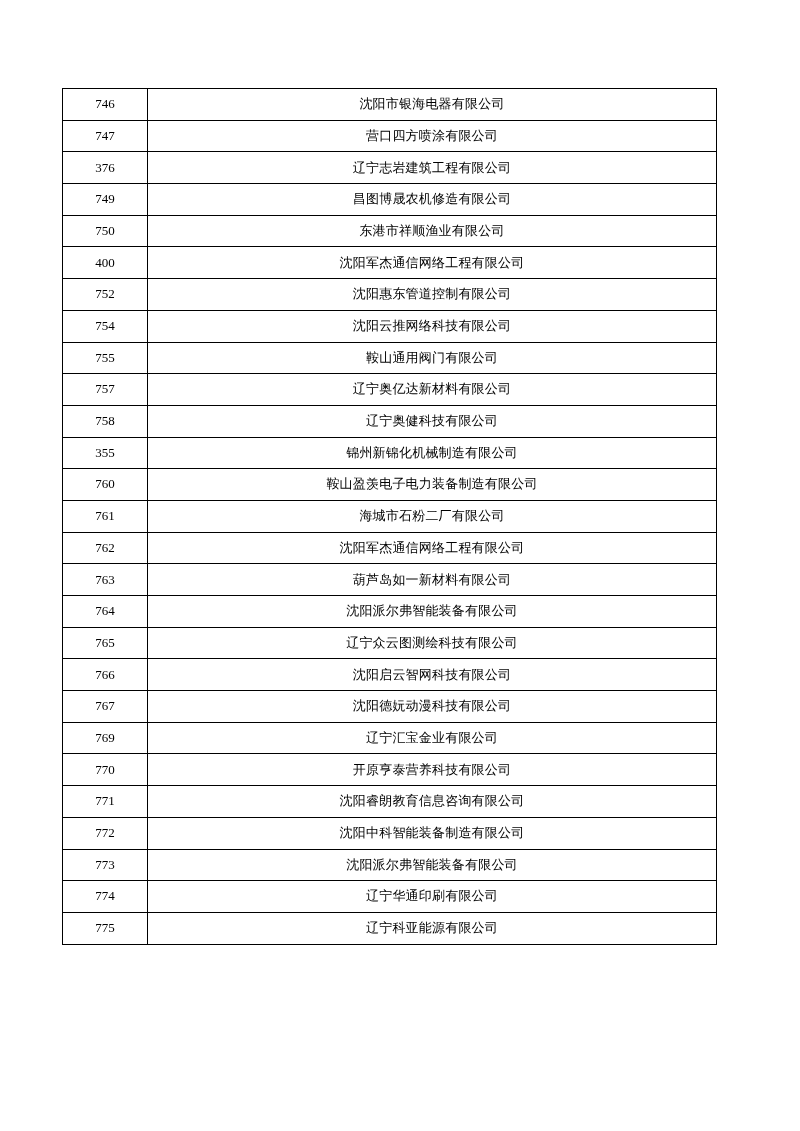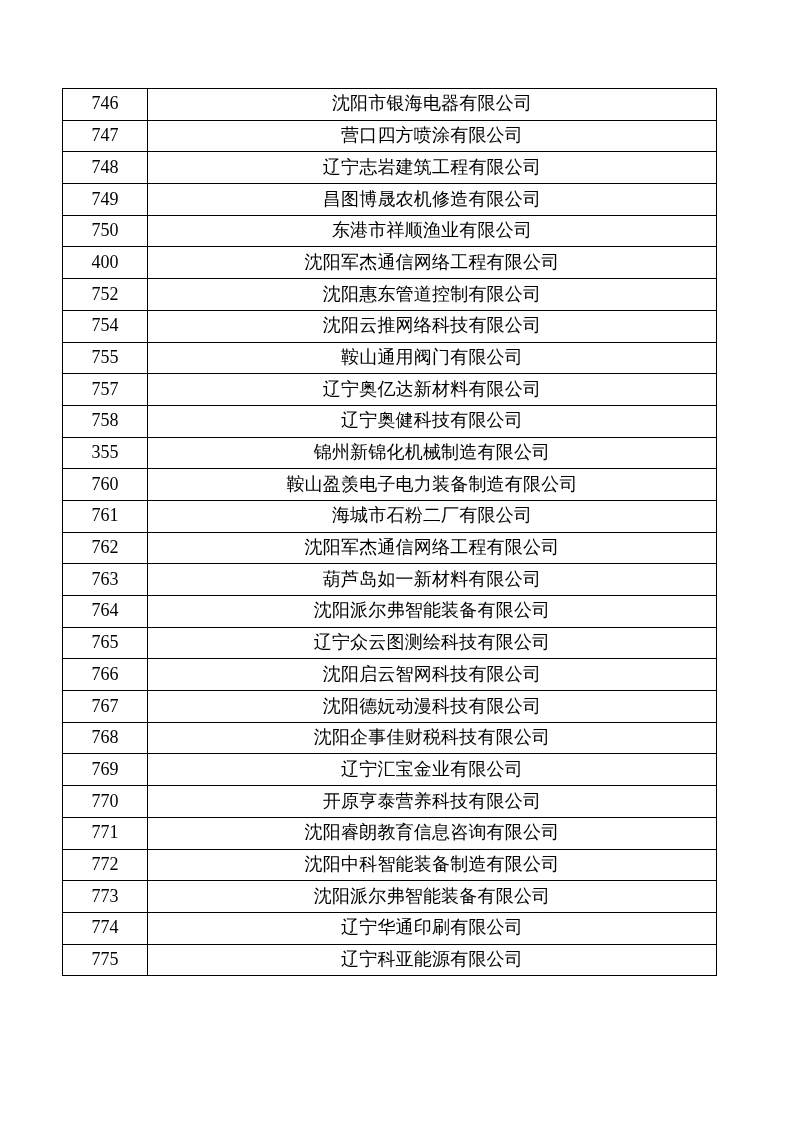--- a/index.html
+++ b/index.html
@@ -25,21 +25,21 @@
     border-collapse: collapse;
     width: 652px;
     table-layout: fixed;
   }
   table.doc-table td {
     border: 1px solid #000000;
     height: 30.7px;
     padding: 0;
     text-align: center;
     vertical-align: middle;
-    font-size: 18px;
+    font-size: 13px;
     line-height: 1.1;
     font-family: "Liberation Serif", "DejaVu Serif", serif;
   }
   td.col-num {
     width: 84px;
     font-size: 15.5px;
   }
   td.col-name {
     width: 568px;
     font-size: 15.5px;
@@ -54,21 +54,21 @@
     <tbody>
         <tr>
           <td class="col-num">746</td>
           <td class="col-name">沈阳市银海电器有限公司</td>
         </tr>
         <tr>
           <td class="col-num">747</td>
           <td class="col-name">营口四方喷涂有限公司</td>
         </tr>
         <tr>
-          <td class="col-num">748</td>
+          <td class="col-num">376</td>
           <td class="col-name">辽宁志岩建筑工程有限公司</td>
         </tr>
         <tr>
           <td class="col-num">749</td>
           <td class="col-name">昌图博晟农机修造有限公司</td>
         </tr>
         <tr>
           <td class="col-num">750</td>
           <td class="col-name">东港市祥顺渔业有限公司</td>
         </tr>
@@ -126,24 +126,20 @@
         </tr>
         <tr>
           <td class="col-num">766</td>
           <td class="col-name">沈阳启云智网科技有限公司</td>
         </tr>
         <tr>
           <td class="col-num">767</td>
           <td class="col-name">沈阳德妧动漫科技有限公司</td>
         </tr>
         <tr>
-          <td class="col-num">768</td>
-          <td class="col-name">沈阳企事佳财税科技有限公司</td>
-        </tr>
-        <tr>
           <td class="col-num">769</td>
           <td class="col-name">辽宁汇宝金业有限公司</td>
         </tr>
         <tr>
           <td class="col-num">770</td>
           <td class="col-name">开原亨泰营养科技有限公司</td>
         </tr>
         <tr>
           <td class="col-num">771</td>
           <td class="col-name">沈阳睿朗教育信息咨询有限公司</td>

